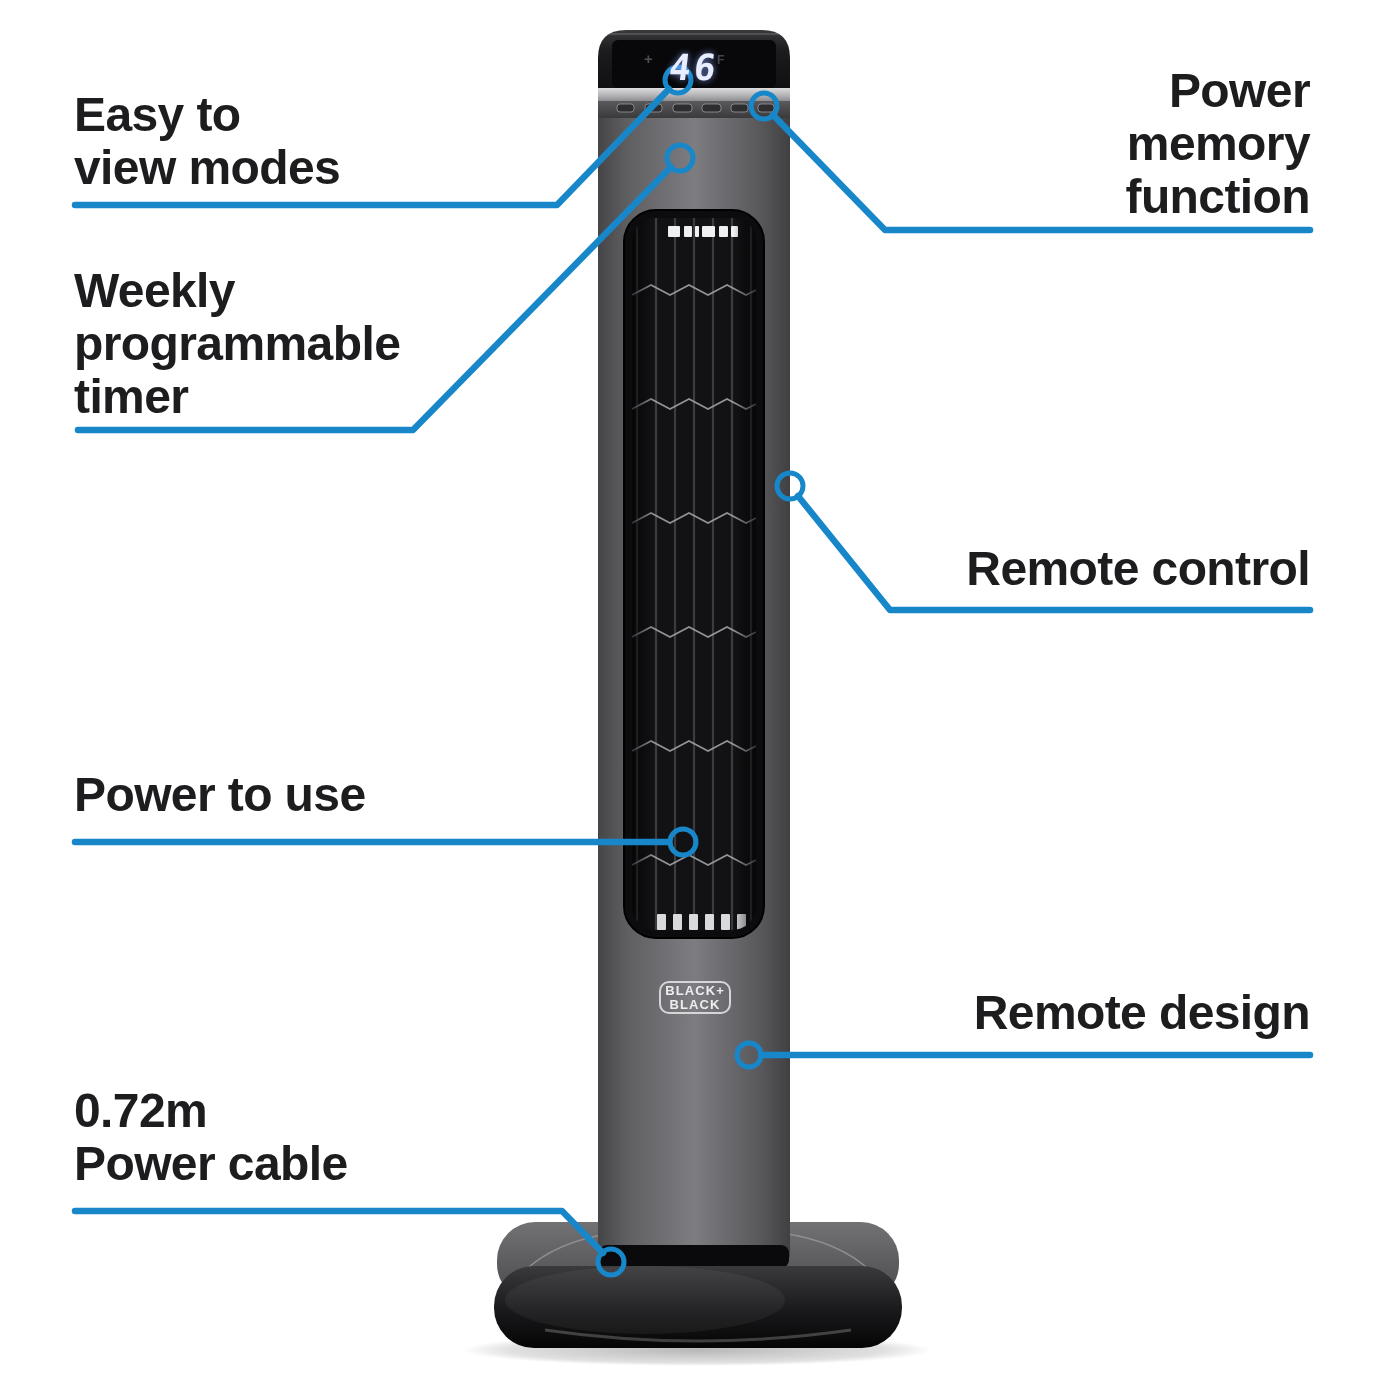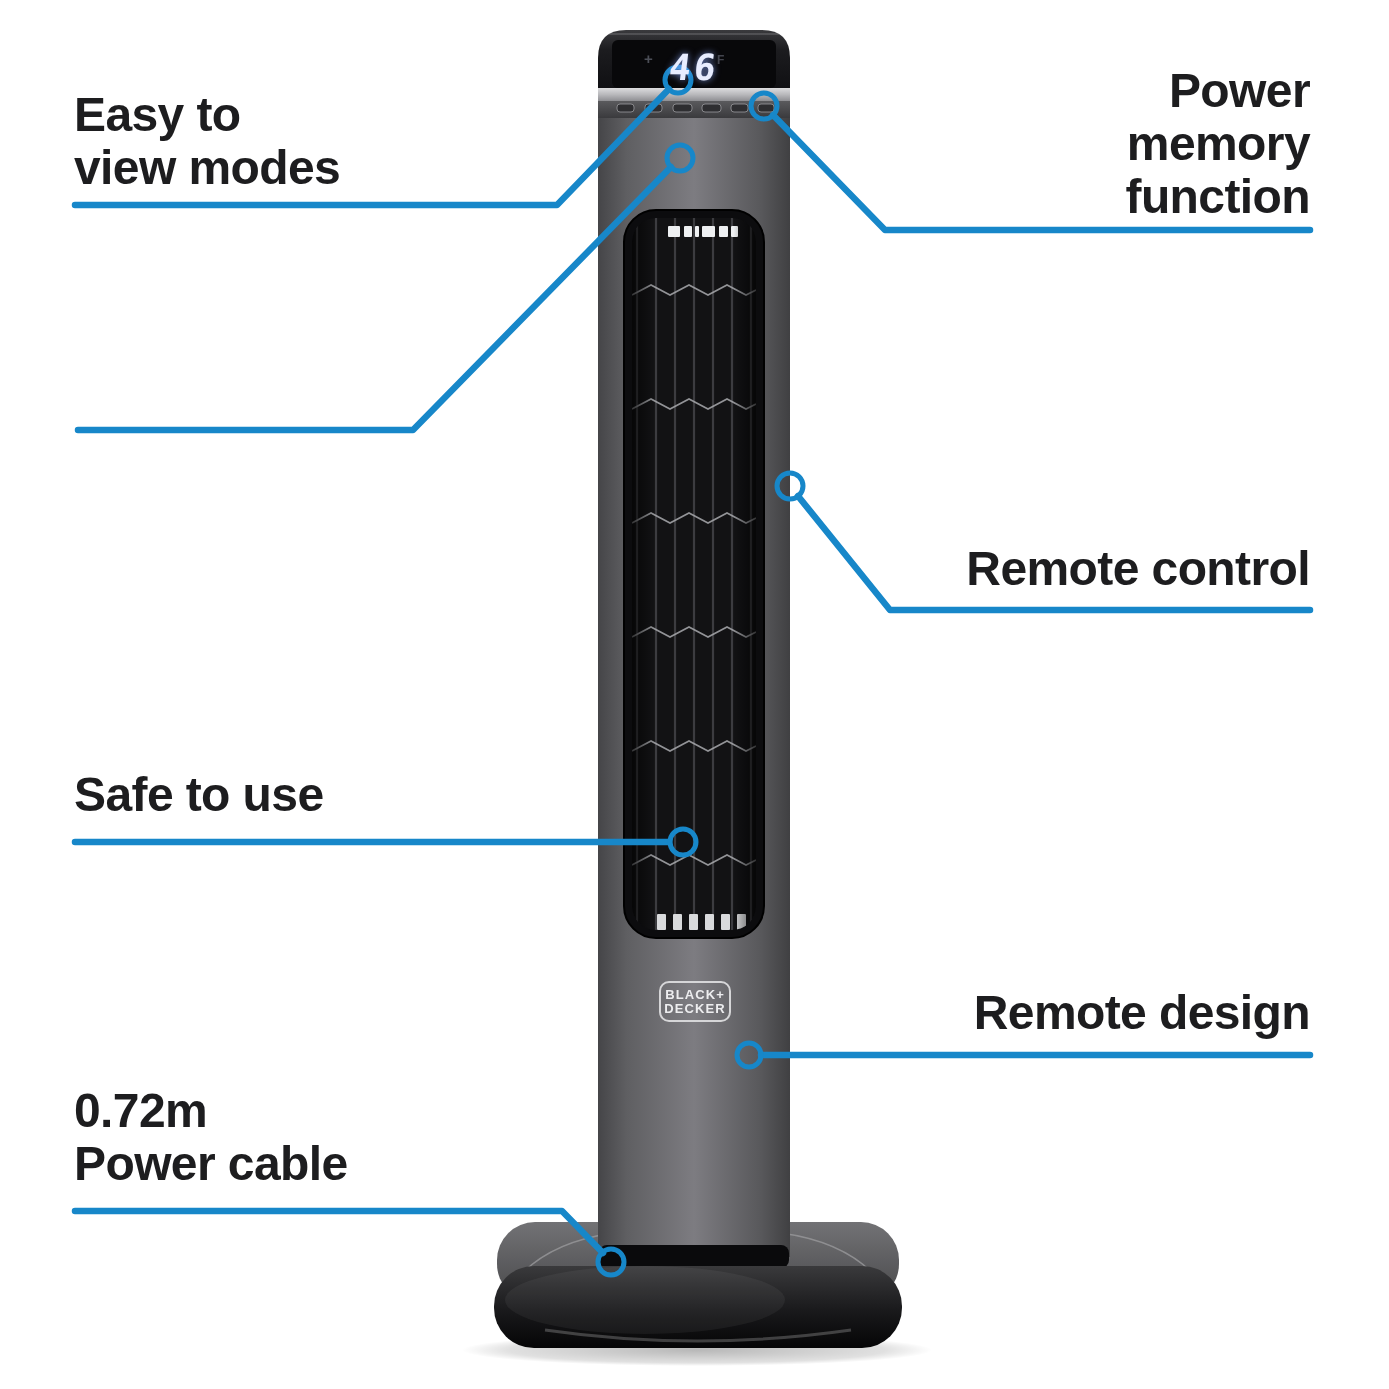--- a/index.html
+++ b/index.html
@@ -6,21 +6,21 @@
   .stage{position:relative;width:1389px;height:1389px;background:#ffffff;font-family:"Liberation Sans",sans-serif;}
   svg.scene{position:absolute;left:0;top:0;z-index:1;}
   .callout{
     position:absolute;z-index:3;
     font-family:"Liberation Sans",sans-serif;
     font-weight:700;font-size:48px;line-height:53px;
     color:#1d1d1f;letter-spacing:-0.6px;white-space:pre-line;
   }
   .callout.right{text-align:right;}
   .logo{
-    position:absolute;left:659px;top:981px;width:72px;height:41px;z-index:3;
+    position:absolute;left:659px;top:981px;width:72px;height:33px;z-index:3;
     border:2.5px solid #d6d6d8;border-radius:10px;box-sizing:border-box;
     display:flex;flex-direction:column;align-items:center;justify-content:center;
     font-weight:700;font-size:13px;line-height:14px;color:#ededef;letter-spacing:1.1px;
   }
   .led{
     position:absolute;left:612px;top:47px;width:164px;z-index:3;text-align:center;
     font-family:"DejaVu Sans Mono",monospace;font-weight:700;font-size:36px;
     color:#e8edff;letter-spacing:3px;transform:skewX(-7deg);
     text-shadow:0 0 7px rgba(140,170,255,.75);
   }
@@ -168,36 +168,39 @@
       <circle cx="611" cy="1262" r="13"></circle>
       <circle cx="764" cy="106" r="13"></circle>
       <circle cx="790" cy="486" r="13"></circle>
       <circle cx="749" cy="1055" r="12"></circle>
     </g>
   </svg>
 
   <div class="callout" style="left:74px;top:88px">Easy to
 view modes</div>
 
-
-  <div class="callout" style="left:74px;top:768px">Safe to use</div>
+  <div class="callout" style="left:74px;top:264px">Weekly
+programmable
+timer</div>
+
+  <div class="callout" style="left:74px;top:768px">Power to use</div>
 
   <div class="callout" style="left:74px;top:1084px">0.72m
 Power cable</div>
 
   <div class="callout right" style="right:79px;top:542px">Remote control</div>
 
   <div class="callout right" style="right:79px;top:64px">Power
 memory
 function</div>
 
   <div class="callout right" style="right:79px;top:986px">Remote design</div>
 
   <div class="led">46</div>
   <span class="indicator ind-left">+</span>
   <span class="indicator ind-right">F</span>
 
   <div class="logo">
     <span>BLACK+</span>
-    <span>DECKER</span>
+    <span>BLACK</span>
   </div>
 
 </div>
 
 </body></html>

